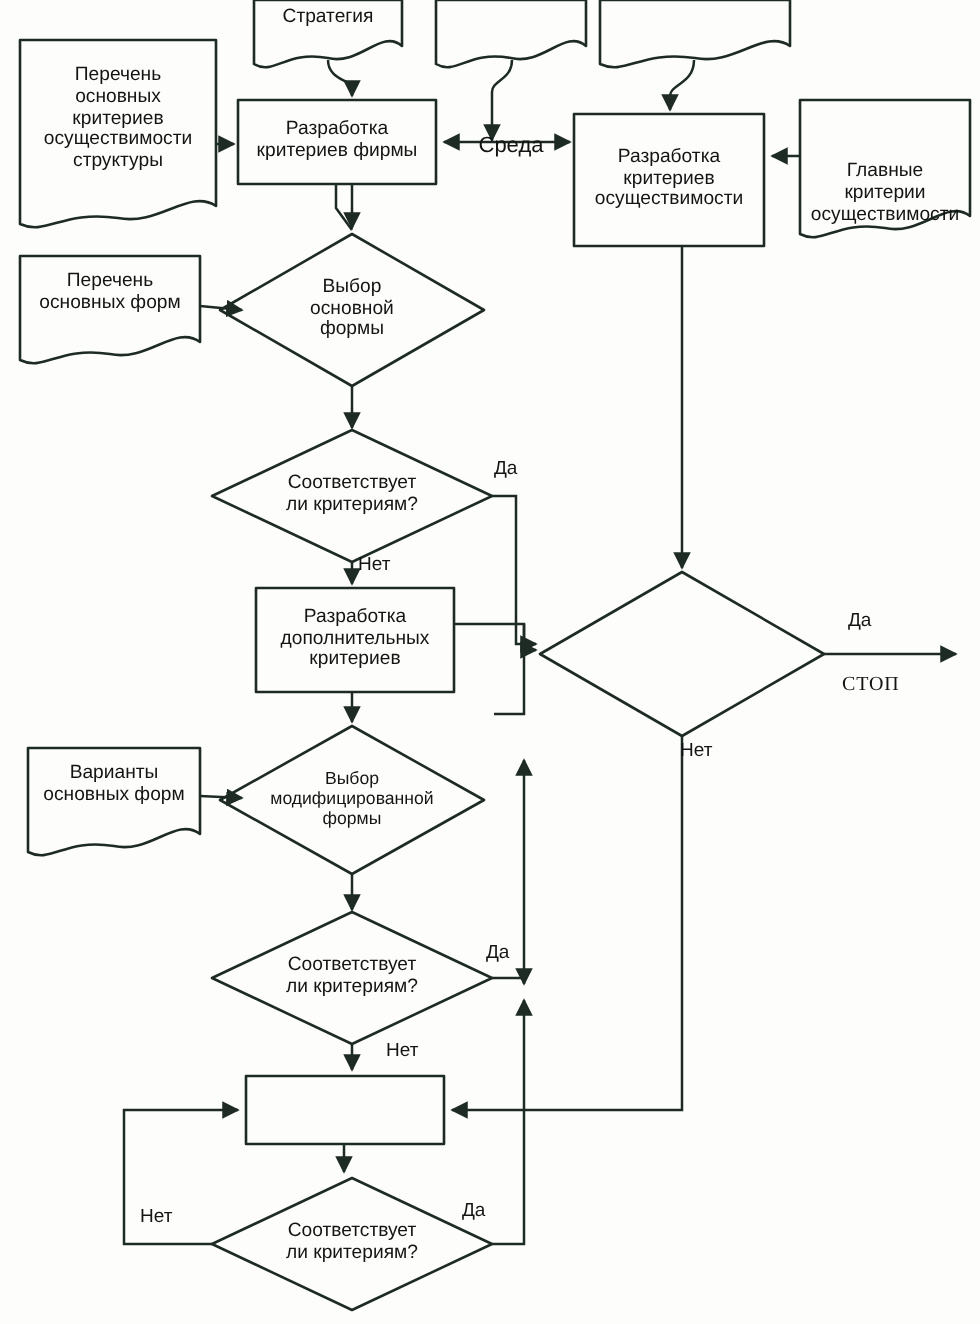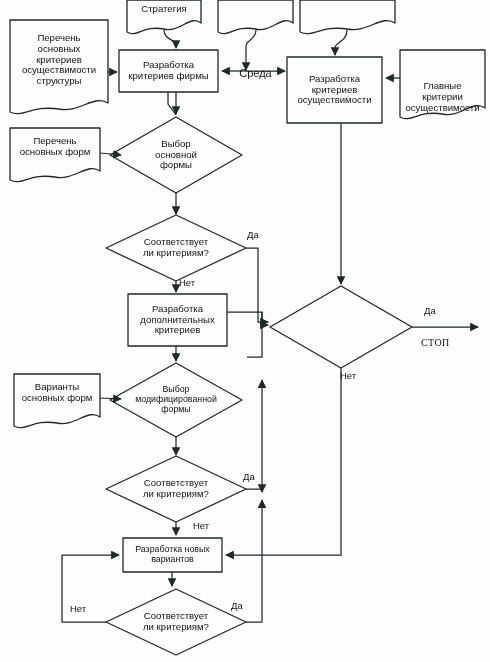--- a/index.html
+++ b/index.html
@@ -153,26 +153,20 @@
         <div>модифицированной</div>
         <div>формы</div>
       </div>
     </div>
   <div class="nodeText" style="left: 111.6px; top: 462.6px; width: 128.8px; height: 52.8px; font-size: 9.6px;">
       <div>
         <div>Соответствует</div>
         <div>ли критериям?</div>
       </div>
     </div>
-  <div class="nodeText" style="left: 123px; top: 538px; width: 99px; height: 34px; font-size: 8.8px;">
-      <div>
-        <div>Разработка новых</div>
-        <div>вариантов</div>
-      </div>
-    </div>
   <div class="nodeText" style="left: 111.6px; top: 595.6px; width: 128.8px; height: 52.8px; font-size: 9.6px;">
       <div>
         <div>Соответствует</div>
         <div>ли критериям?</div>
       </div>
     </div>
 
   <div id="edgeLabels">
       <div class="edgeLabel" style="left: 247px; top: 229px;">Да</div>
       <div class="edgeLabel" style="left: 179px; top: 277px;">Нет</div>

